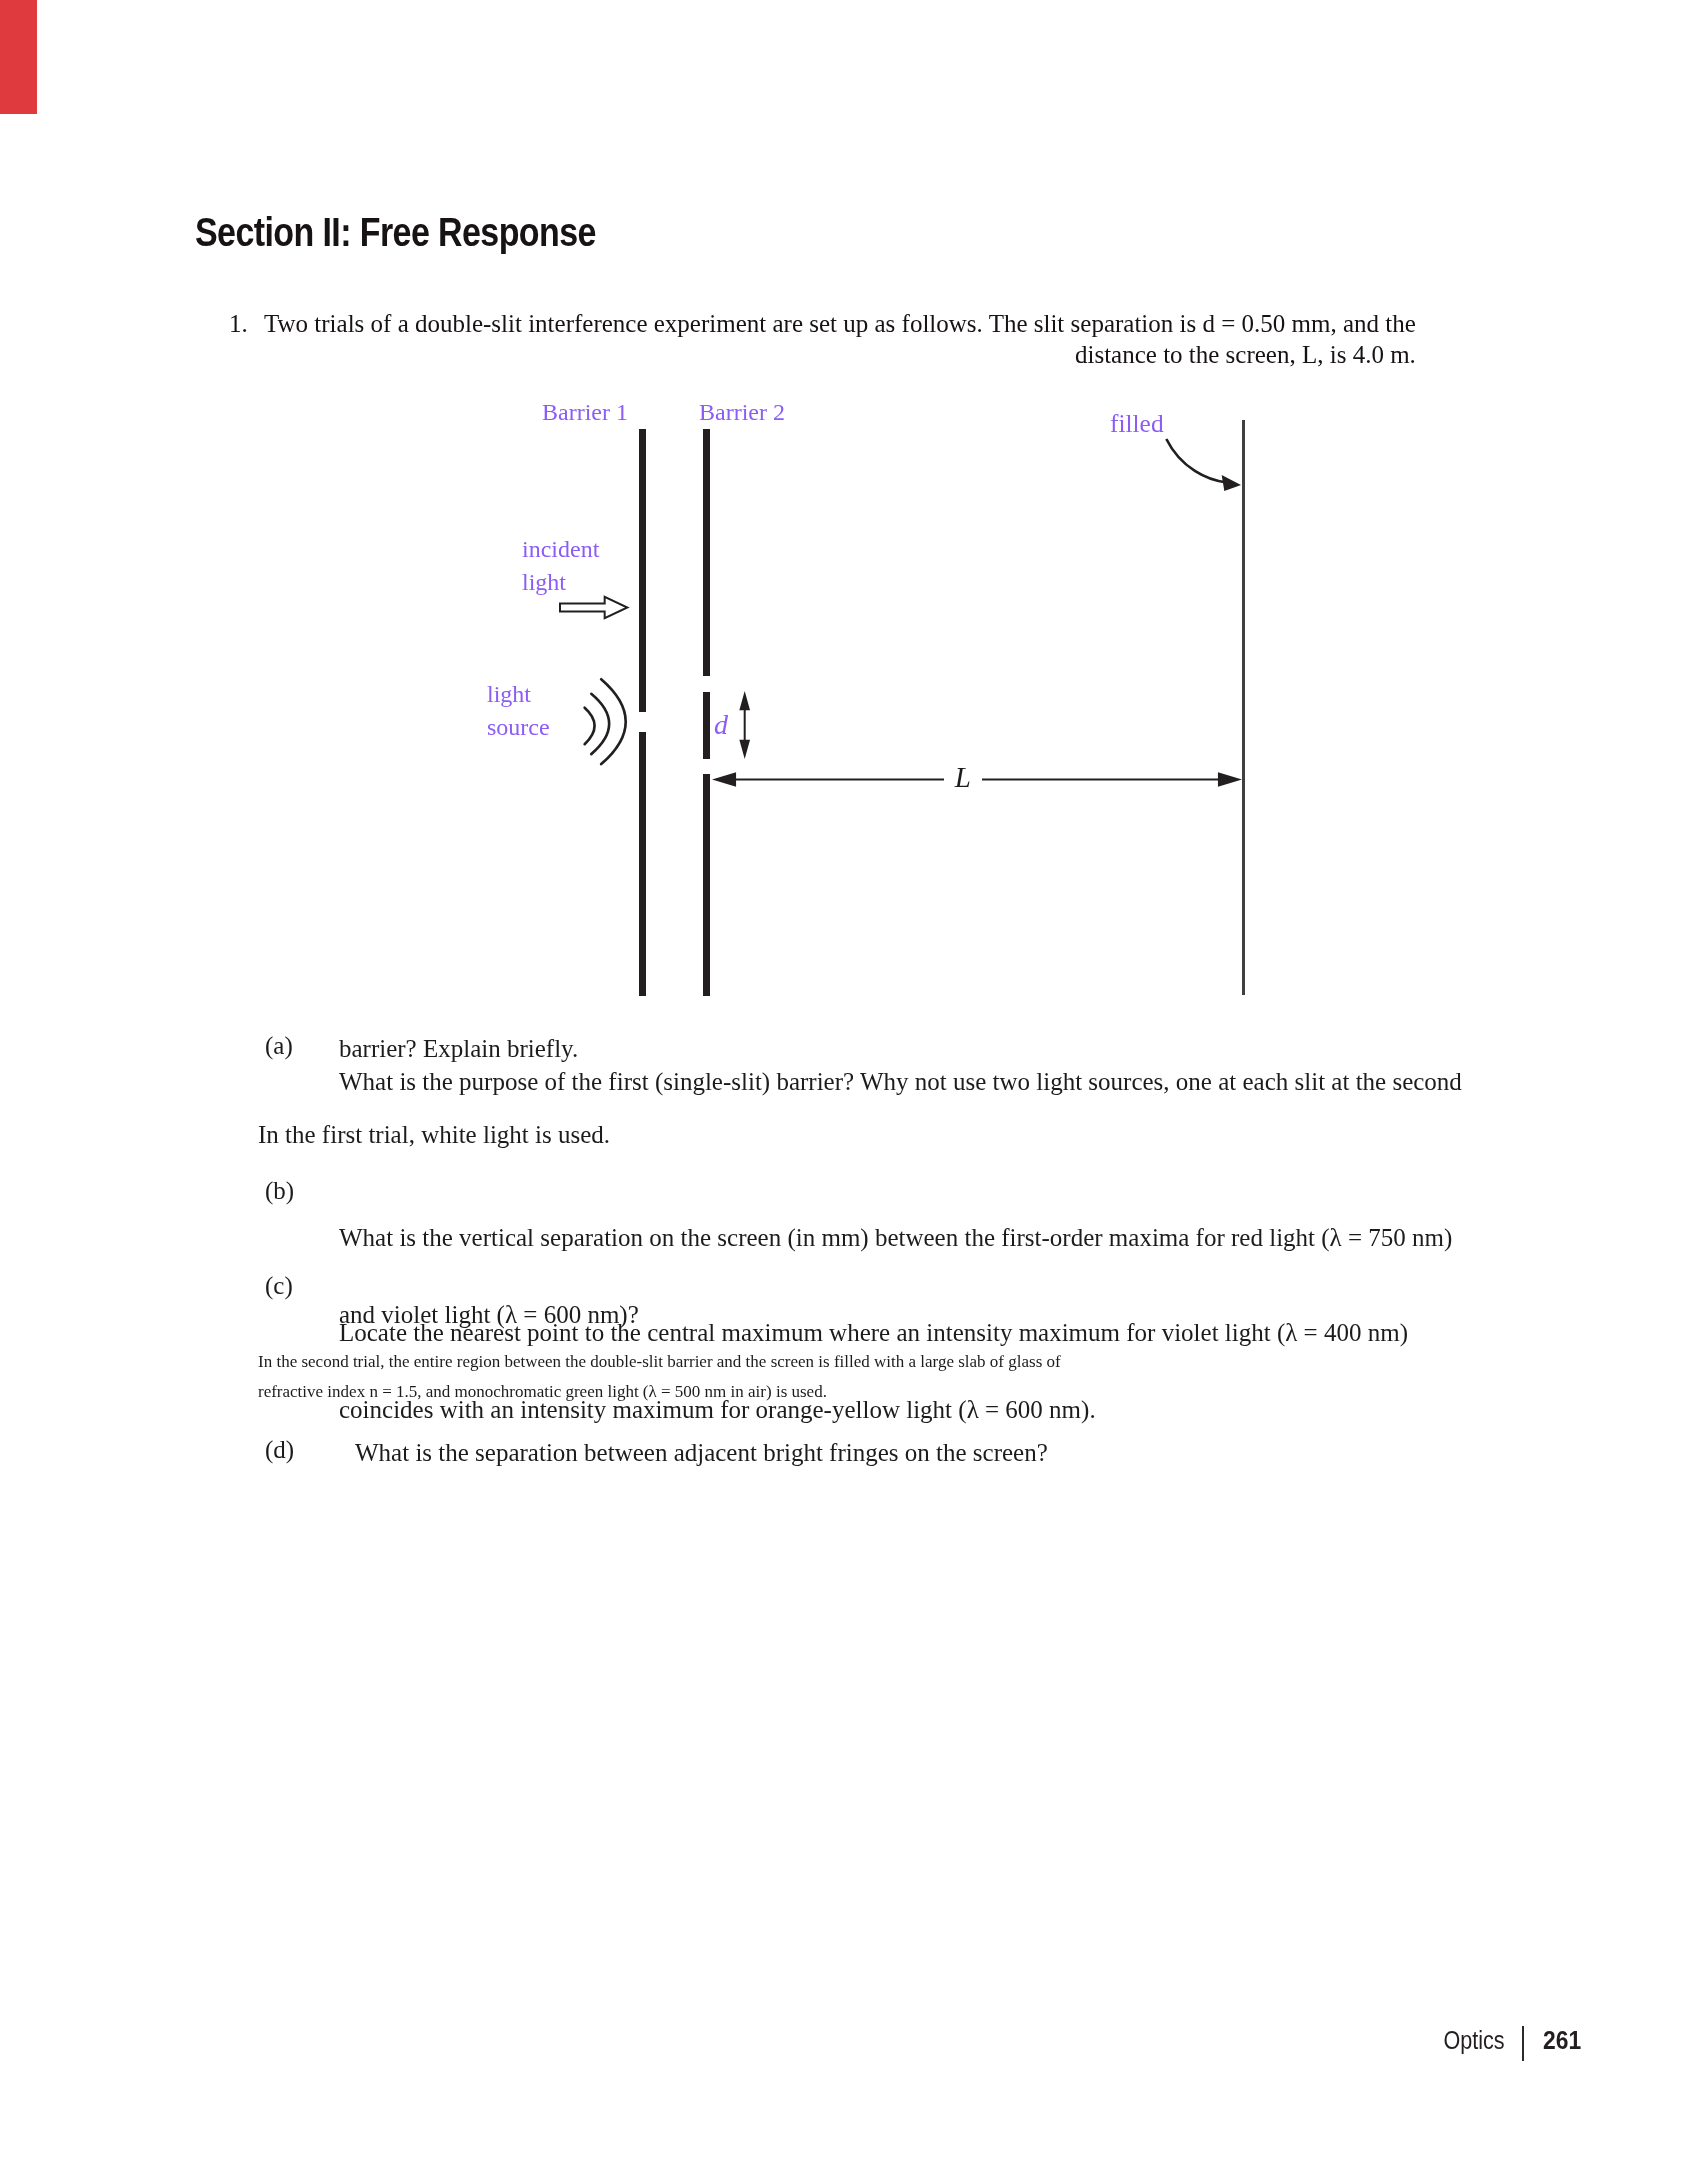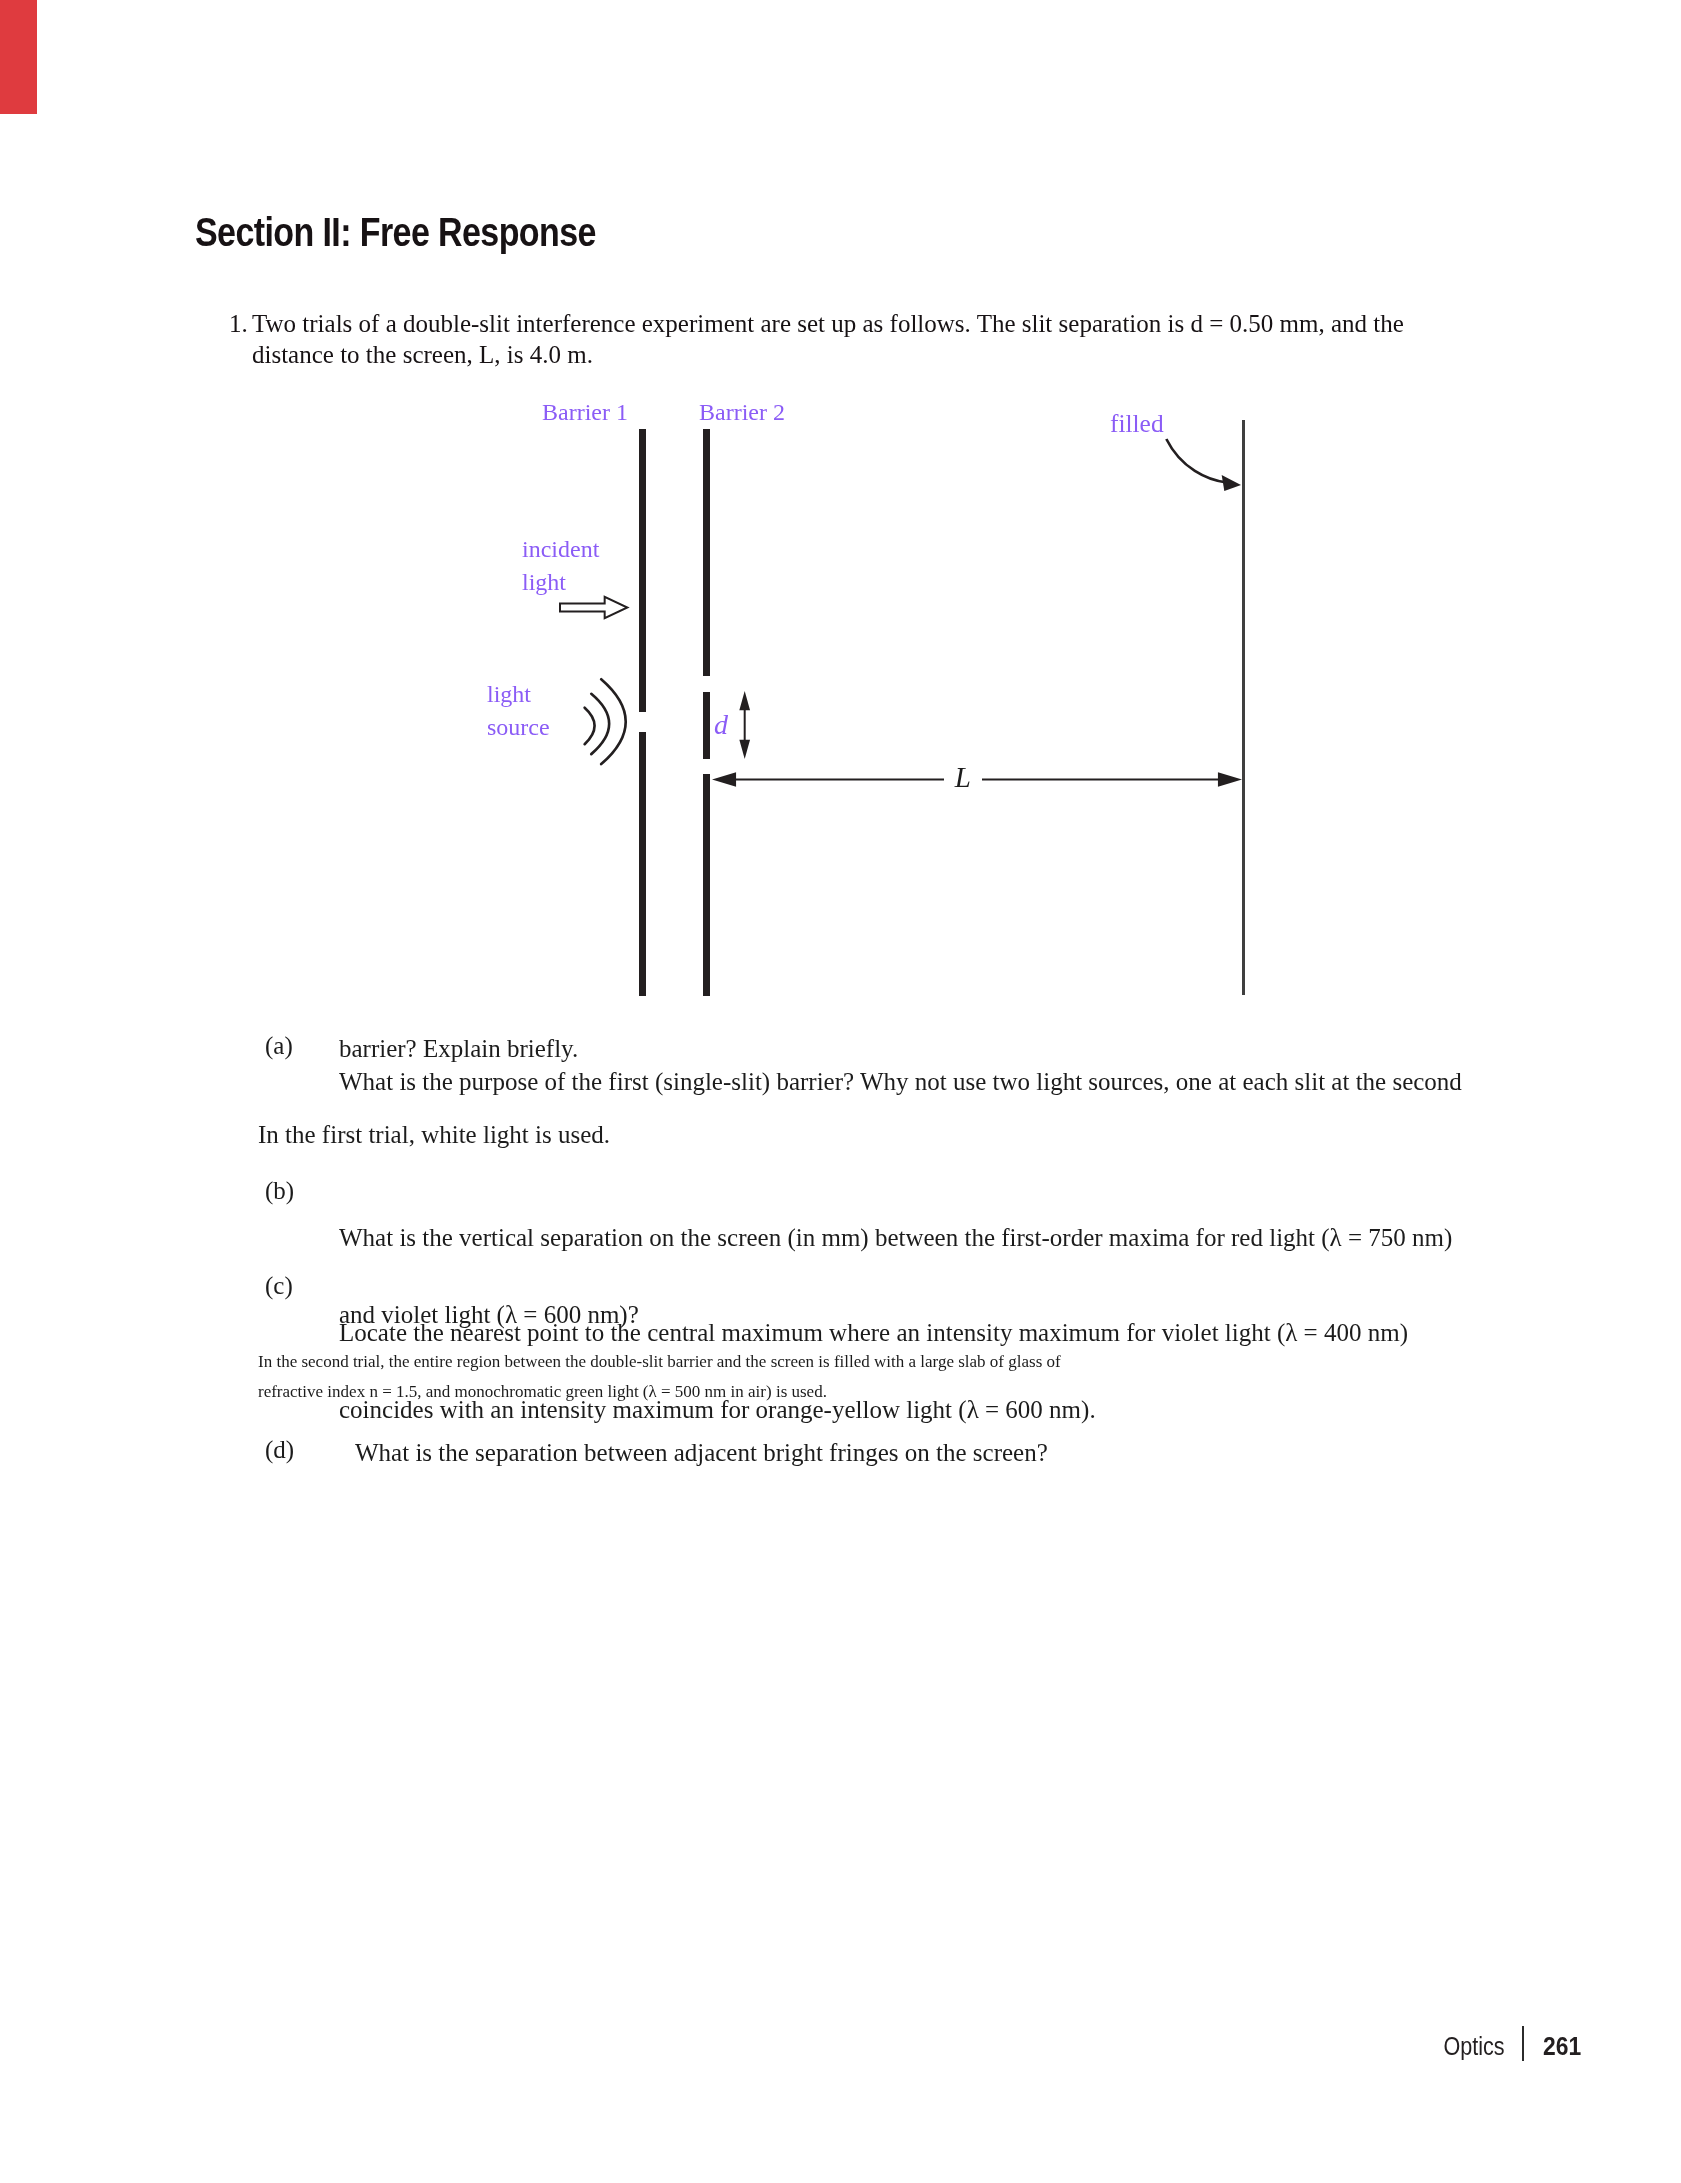--- a/index.html
+++ b/index.html
@@ -13,21 +13,21 @@
   .red-tab{left:0;top:0;width:37px;height:114px;background:#df3b3f;}
   
   .title{
     left:195px;top:210px;font-family:"Liberation Sans",sans-serif;
     font-weight:bold;font-size:40px;letter-spacing:-0.7px;color:#171214;
     transform:scaleX(0.85);transform-origin:left top;white-space:nowrap;
   }
   
   .body-text{font-size:25px;line-height:31px;white-space:nowrap;color:#171214;}
   .q-num{left:229px;top:308px;}
-  .q-intro{left:252px;top:308px;}
+  .q-intro{left:264px;top:308px;text-align:right;}
   .part-label{white-space:nowrap;font-size:25px;}
   .part-text{white-space:nowrap;font-size:25px;}
   .lh49{line-height:33px;} .lh50{line-height:33px;margin-top:44px;} .lh45{line-height:30px;}
   .pa-label{left:265px;top:1032px;} .pa-text{left:339px;top:1032px;}
   .para1{left:258px;top:1121px;font-size:25px;white-space:nowrap;}
   .pb-label{left:265px;top:1177px;} .pb-text{left:339px;top:1177px;}
   .pc-label{left:265px;top:1272px;} .pc-text{left:339px;top:1272px;}
   .para2{left:258px;top:1347px;font-size:17px;white-space:nowrap;}
   .pd-label{left:265px;top:1436px;} .pd-text{left:355px;top:1436px;}
   
@@ -42,21 +42,21 @@
   .lbl-b1{left:542px;top:399px;}
   .lbl-b2{left:699px;top:399px;}
   .lbl-screen{left:1110px;top:409px;font-size:25.4px;}
   .lbl-incident{left:522px;top:533px;white-space:pre-line;line-height:33px;}
   .lbl-source{left:487px;top:678px;white-space:pre-line;line-height:33px;}
   .lbl-d{left:714px;top:709px;font-style:italic;font-size:28px;}
   .lbl-L{left:944px;top:761px;font-style:italic;font-size:29px;
          background:#ffffff;padding:0 10.7px;}
   svg{display:block;overflow:visible;}
   
-  .footer{left:1438px;top:2026px;height:35px;display:flex;align-items:flex-end;
+  .footer{left:1438px;top:2026px;height:35px;display:flex;align-items:flex-start;
           font-family:"Liberation Sans",sans-serif;color:#231f20;}
   .footer-chapter{font-size:25.4px;font-weight:400;transform:scaleX(0.85);
                   transform-origin:center;letter-spacing:0px;}
   .footer-div{width:2px;height:35px;background:#2b2b2b;margin:0 17.4px 0 12px;}
   .footer-num{font-size:25.4px;font-weight:bold;transform:scaleX(0.9);}
 </style>
 </head>
 <body>
 
 <div class="abs red-tab" style="background: rgb(223, 59, 63);"></div>

